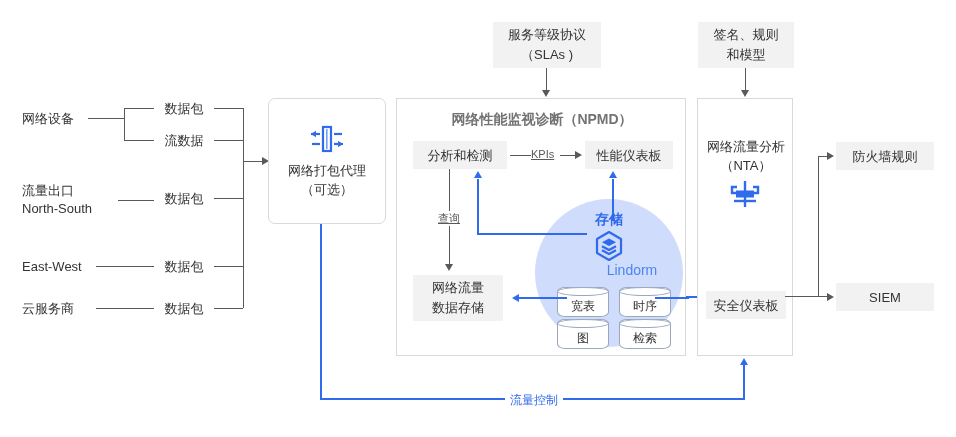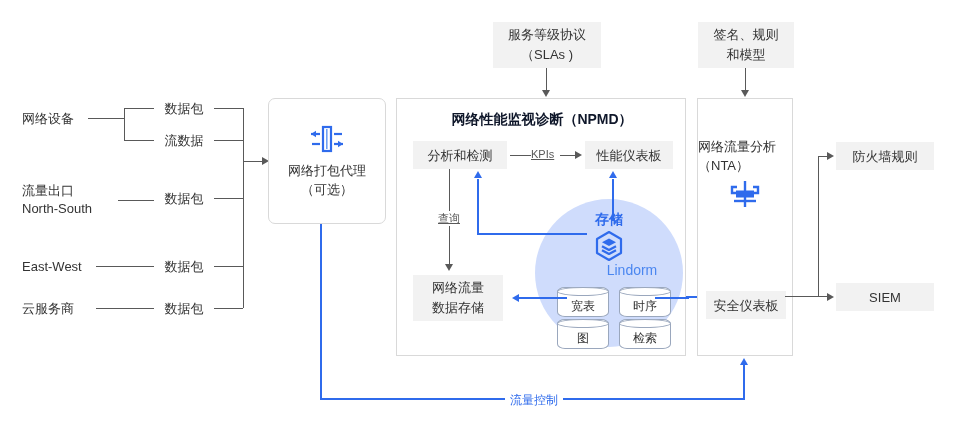--- a/index.html
+++ b/index.html
@@ -44,21 +44,21 @@
 
   
   .panel{
     background:#ffffff;
     border:1px solid #d9d9d9;
   }
 
   .panel-title{
     font-size:14px;
     font-weight:bold;
-    color:#0f172a;
+    color:#737373;
     text-align:center;
     white-space:pre;
   }
 
   
   .ln{background:#595959;}
   .ln-h{height:1px;}
   .ln-v{width:1px;}
   .bl{background:#2f6bec;}
 
@@ -259,21 +259,21 @@
     <div class="abs bl" style="left:122px;top:198px;width:48px;height:2px;"></div>
     <div class="abs arrow ar-l-bl" style="left:115px;top:194.5px;"></div>
 
     <div class="abs bl" style="left:258px;top:198px;width:34px;height:2px;"></div>
   </div>
 
   <div class="abs bl" style="left:686px;top:296px;width:12px;height:2px;"></div>
   <div class="abs arrow ar-r-bl" style="left:697px;top:292.5px;"></div>
 
   <div class="abs panel" style="left:697px;top:98px;width:96px;height:258px;">
-    <div class="abs" style="left:0;right:0;top:38px;width:96px;text-align:left;font-size:13px;line-height:19px;color:#333333;white-space:pre-line;">网络流量分析
+    <div class="abs" style="left:0;right:0;top:38px;width:96px;text-align:center;font-size:13px;line-height:19px;color:#333333;white-space:pre-line;">网络流量分析
 （NTA）</div>
 
     <div style="position:absolute;left:0;right:0;top:80px;display:flex;justify-content:center;">
       <svg width="34" height="30" viewBox="0 0 34 30" aria-hidden="true">
         <line x1="17" y1="2" x2="17" y2="28" stroke="#2f6bec" stroke-width="2.4"></line>
         <path d="M9 8 L4 8 L4 14 L9 14" fill="none" stroke="#2f6bec" stroke-width="2.4"></path>
         <path d="M25 8 L30 8 L30 14 L25 14" fill="none" stroke="#2f6bec" stroke-width="2.4"></path>
         <rect x="8" y="11.5" width="18" height="7" fill="#2f6bec"></rect>
         <line x1="6" y1="22" x2="28" y2="22" stroke="#2f6bec" stroke-width="2.4"></line>
       </svg>

